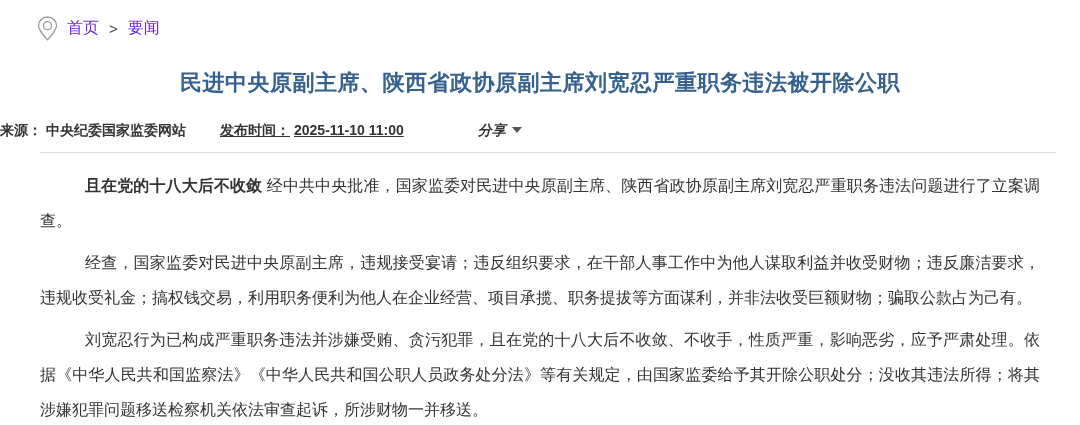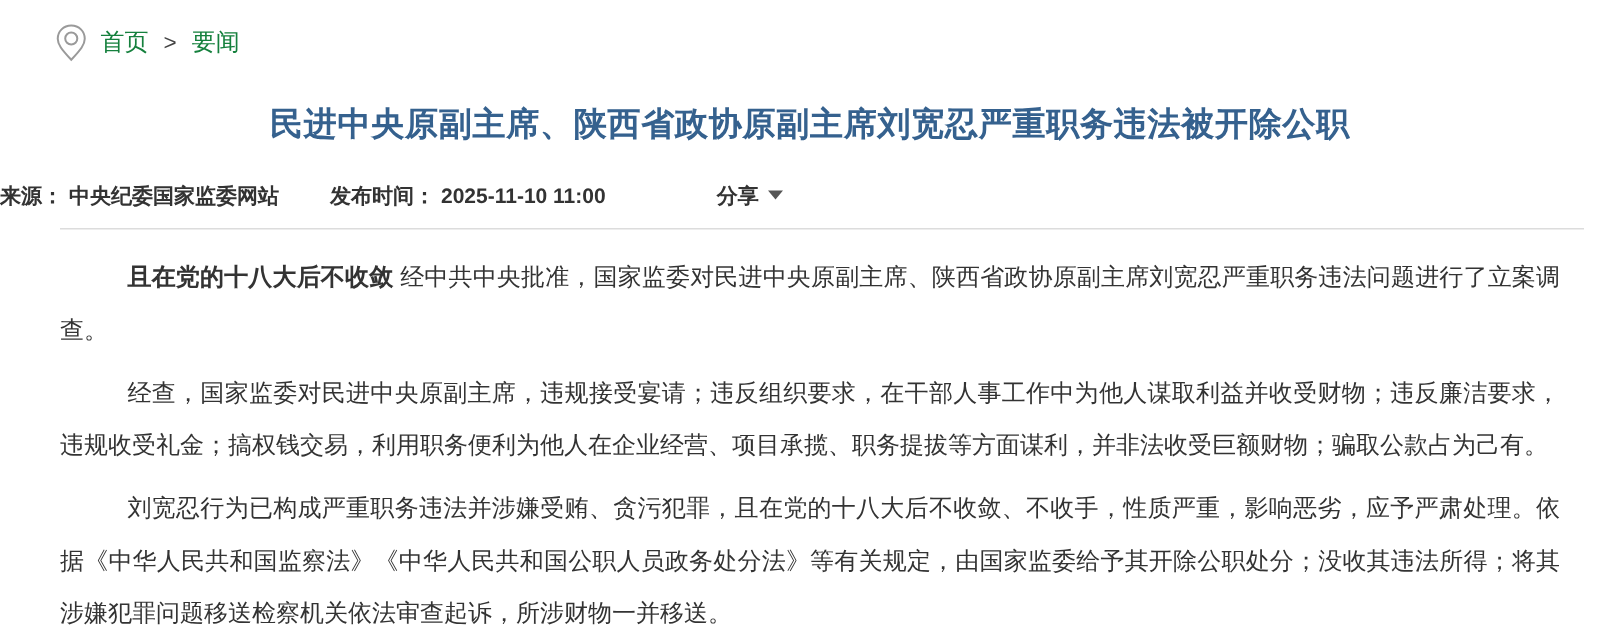--- a/index.html
+++ b/index.html
@@ -24,21 +24,21 @@
     height: 28px;
     font-size: 16px;
     color: #333;
   }
   .breadcrumb .pin {
     display: inline-flex;
     align-items: center;
     margin-right: 8px;
   }
   .breadcrumb a {
-    color: #15803d;
+    color: #6d28d9;
     text-decoration: none;
     cursor: pointer;
   }
   .breadcrumb .sep {
     margin: 0 10px;
     color: #444;
     font-size: 15px;
   }
   
   .article-title {
@@ -55,30 +55,31 @@
     margin-top: 22px;
     display: flex;
     justify-content: flex-start;
     align-items: center;
     font-size: 14px;
     font-weight: 600;
     color: #333;
     line-height: 20px;
   }
   .meta .meta-item { white-space: nowrap; }
-  .meta .meta-item + .meta-item { margin-left: 34px; }
+  .meta .meta-item + .meta-item { margin-left: 34px; text-decoration: underline; }
   .meta .meta-label { margin-right: 4px; }
   .share {
     margin-left: 74px;
     display: inline-flex;
     align-items: center;
     cursor: pointer;
     font-weight: 600;
     color: #333;
     user-select: none;
+    font-style: italic;
   }
   .share .tri {
     display: inline-block;
     width: 0;
     height: 0;
     margin-left: 6px;
     border-left: 5px solid transparent;
     border-right: 5px solid transparent;
     border-top: 6px solid #555;
   }

